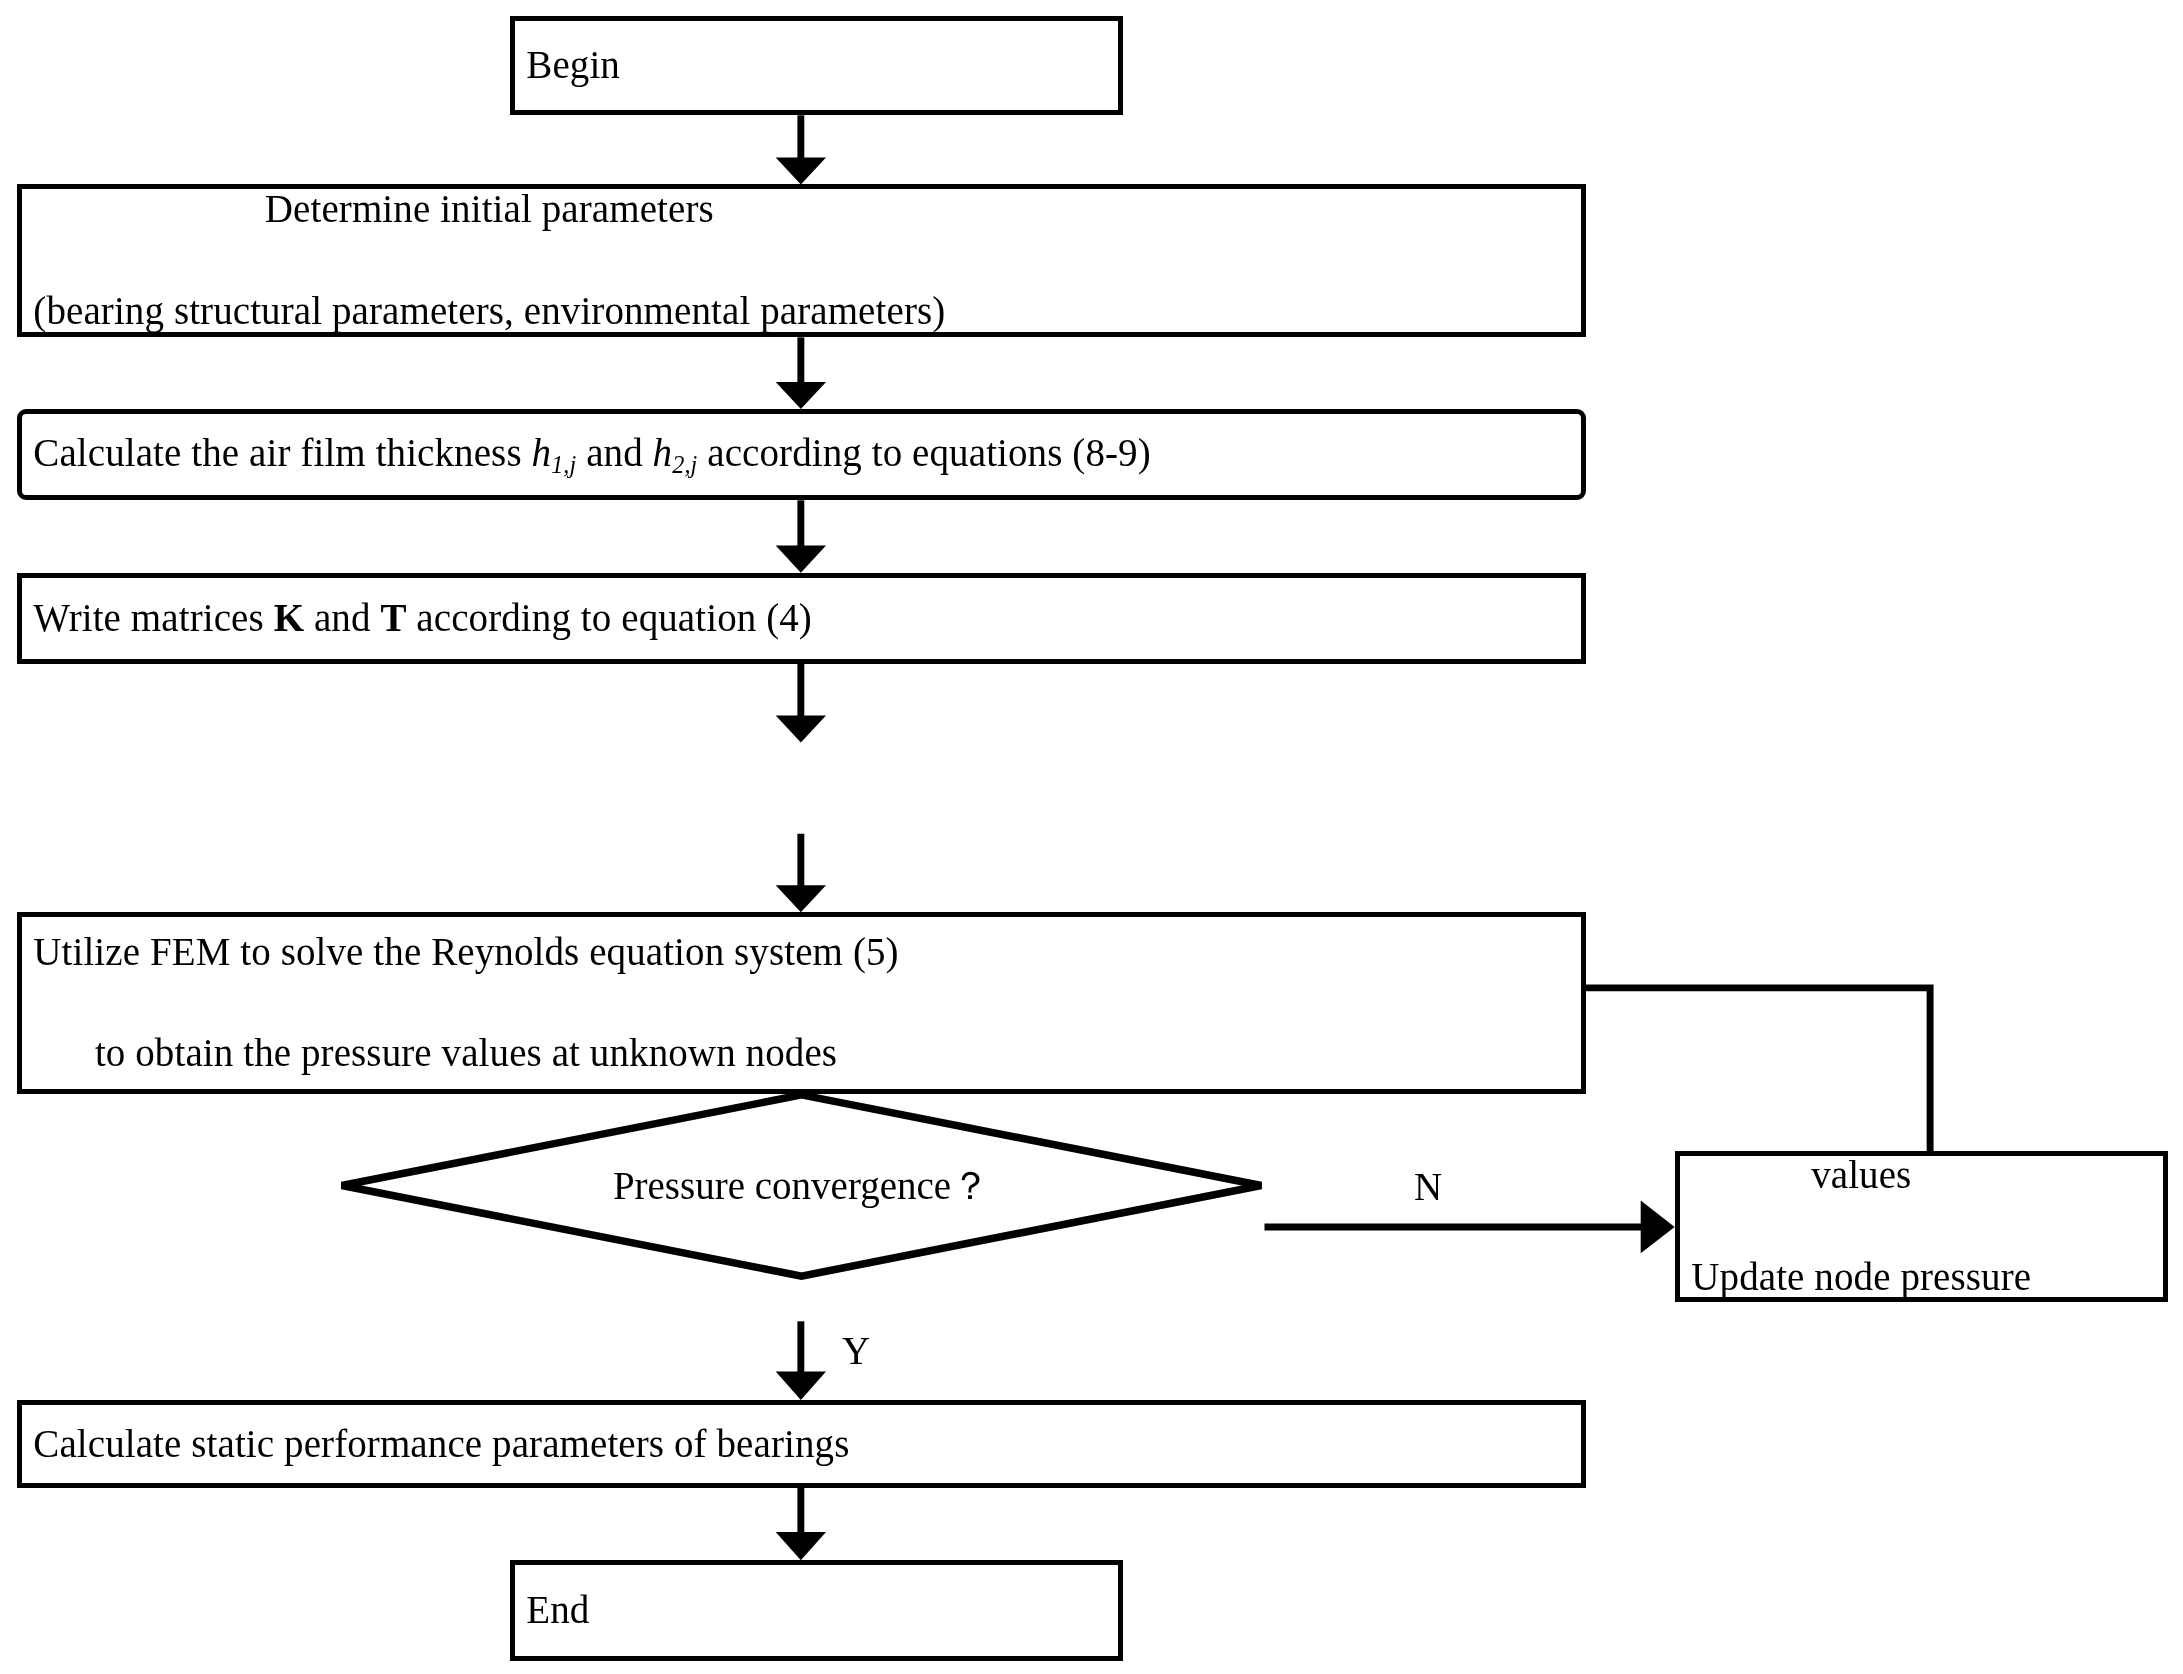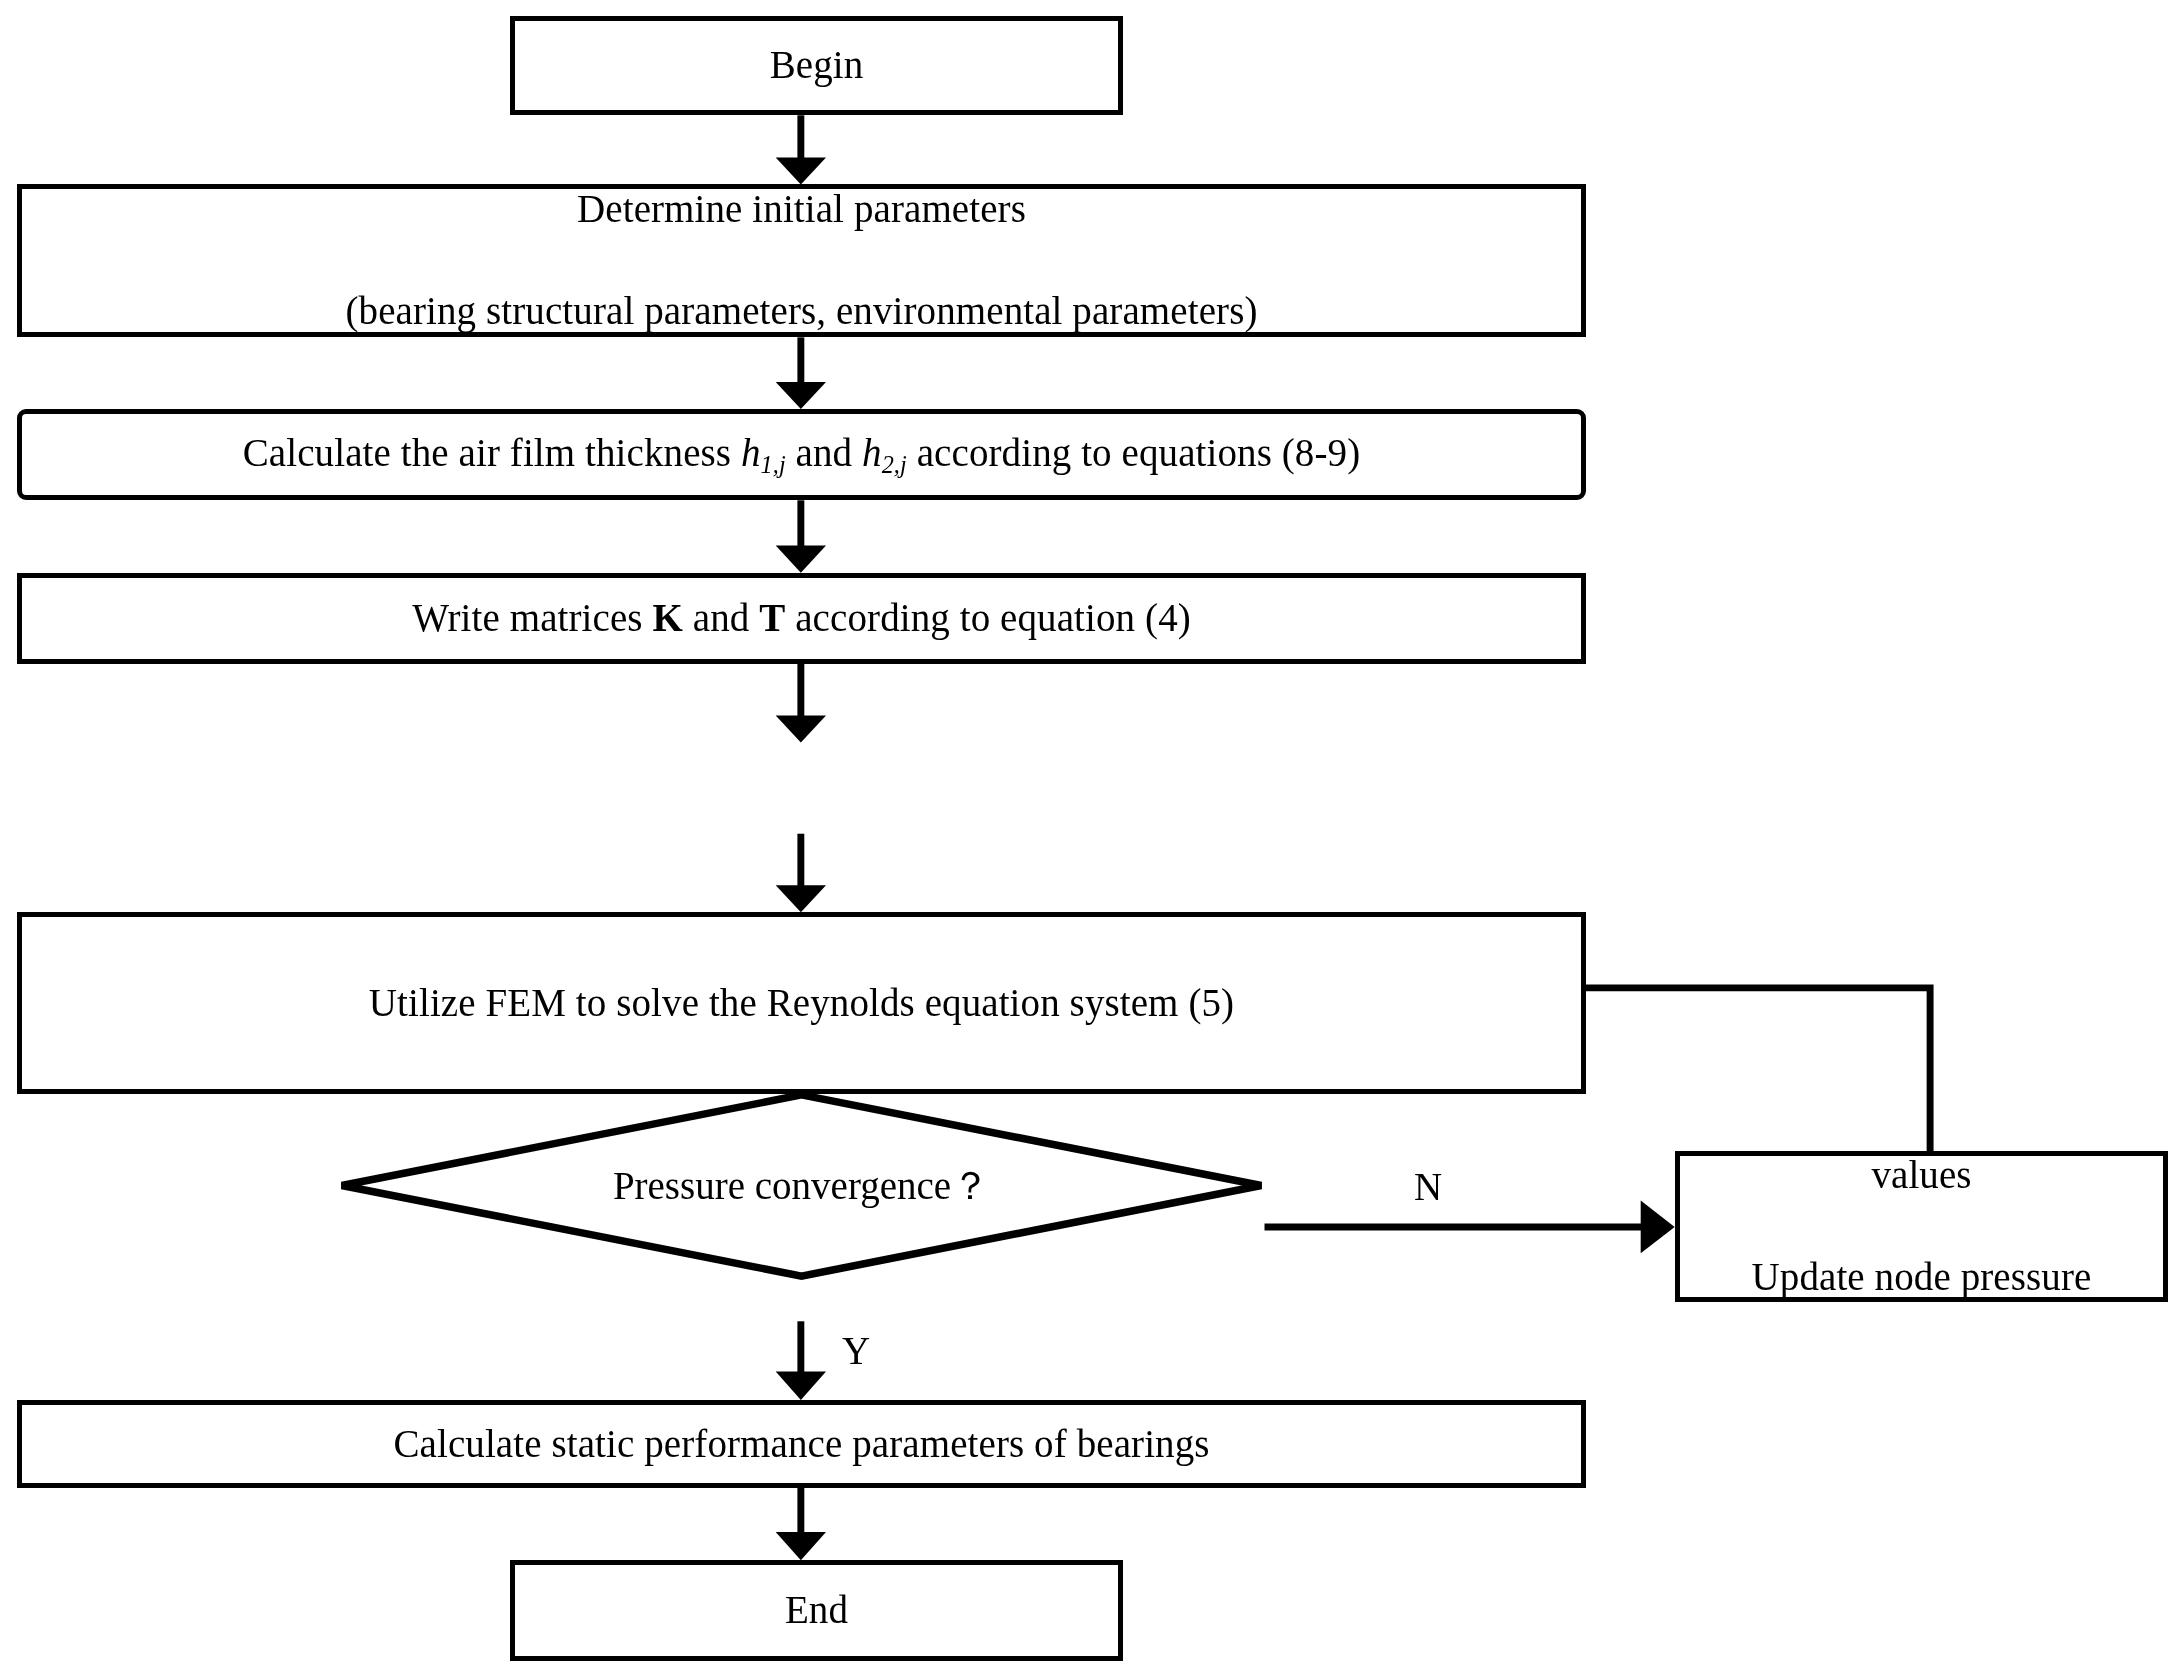--- a/index.html
+++ b/index.html
@@ -22,21 +22,21 @@
     top: 0;
     width: 2183px;
     height: 1675px;
     pointer-events: none;
   }
   .node {
     position: absolute;
     box-sizing: border-box;
     display: flex;
     align-items: center;
-    justify-content: center;
+    justify-content: flex-start;
     text-align: center;
     background: #ffffff;
   }
   .node.rect {
     border: 5.7px solid #000000;
   }
   .node-label {
     font-size: 39px;
     line-height: 1.30;
     letter-spacing: 0.1px;
@@ -148,20 +148,21 @@
   </div>
 
   <div class="node rect" style="left:17px; top:573px; width:1569px; height:91px;">
     <div class="node-label"><span>Write matrices </span><span class="bd">K</span><span> and </span><span class="bd">T</span><span> according to equation (4)</span></div>
   </div>
 
 
   <div class="node rect" style="left:17px; top:912px; width:1569px; height:182px;">
     <div class="node-label">
       <div>Utilize FEM to solve the Reynolds equation system (5)</div>
+      <div>to obtain the pressure values at unknown nodes</div>
     </div>
   </div>
 
   <div class="diamond-wrap" style="left:338px; top:1091px; width:927px; height:189px;">
     <svg width="927" height="189" viewBox="0 0 1473 300">
       <polygon points="736.5,6 1467,150 736.5,294 6,150" fill="#ffffff" stroke="#000000" stroke-width="12" stroke-linejoin="miter"></polygon>
     </svg>
     <div class="diamond-label">Pressure convergence？</div>
   </div>
 

